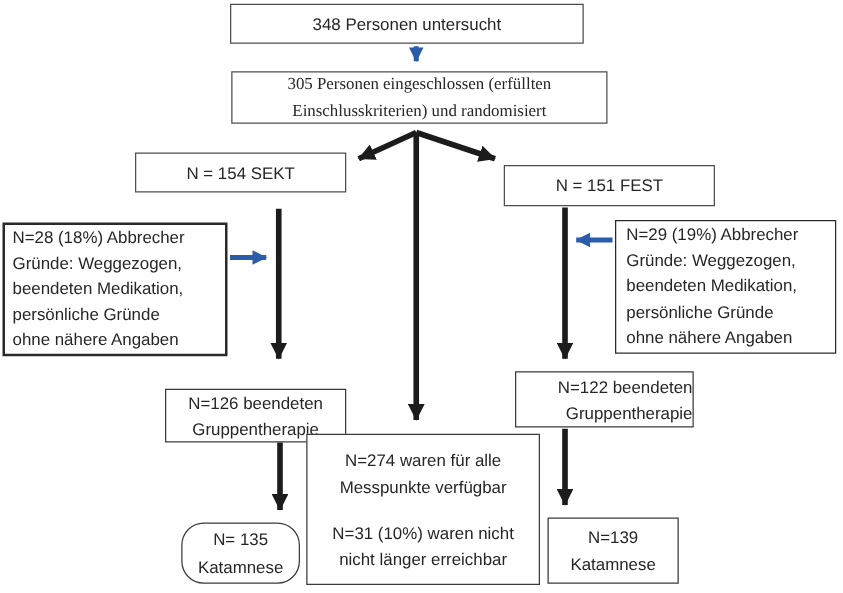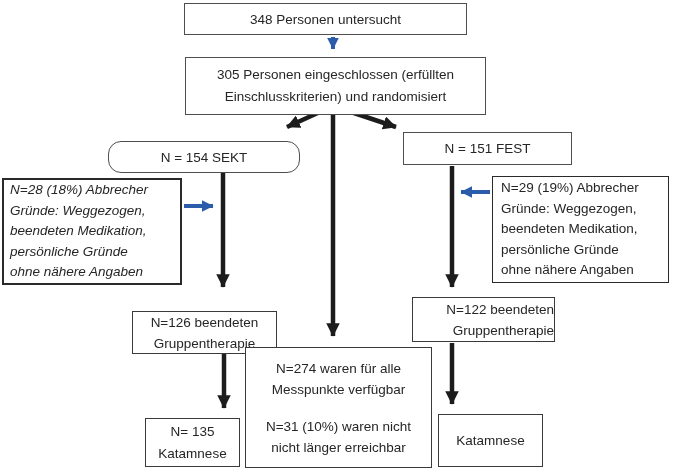--- a/index.html
+++ b/index.html
@@ -29,38 +29,38 @@
     border:1px solid var(--border-light);
     box-sizing:border-box;
     display:flex;flex-direction:column;justify-content:center;
     text-align:center;
     font-size:13.5px;
     line-height:21px;
     z-index:1;
   }
   .box span{display:block;}
   #box-examined{left:184px;top:3px;width:283px;height:32px;}
-  #box-included{left:185px;top:57px;width:301px;height:58px;line-height:22px;}
-  #box-sekt{left:108px;top:141px;width:192px;height:32px;border-color:var(--border-light);border-radius:13px;}
+  #box-included{left:185px;top:57px;width:301px;height:42px;line-height:22px;font-family:Liberation Serif, serif;}
+  #box-sekt{left:108px;top:122px;width:169px;height:32px;border-color:var(--border-light);}
   #box-fest{left:403px;top:132px;width:169px;height:33px;}
   #box-dropout-left{
     left:2px;top:178px;width:180px;height:107px;
     border:2px solid var(--border-dark);
-    text-align:left;padding:1px 2px 1px 6px;line-height:20.6px;font-style:italic;
+    text-align:left;padding:1px 2px 1px 6px;line-height:20.6px;
   }
   #box-dropout-right{
     left:492px;top:176px;width:177px;height:107px;
     border:1.5px solid var(--border-dark);
     text-align:left;padding:1px 2px 1px 8px;line-height:20.6px;
   }
   #box-completed-left{left:132px;top:297px;width:145px;height:43px;border-color:#3a3a3a;border-width:1.5px;margin-top:14px;}
   #box-completed-right{left:412px;top:297px;width:143px;height:45px;border-color:#3a3a3a;border-width:1.5px;align-items:flex-end;}
   #box-followup{left:245px;top:347px;width:187px;height:121px;border-color:#3a3a3a;border-width:1.5px;}
   #box-followup .para + .para{margin-top:16px;}
-  #box-katamnese-left{left:145px;top:418px;width:95px;height:49px;border-color:#3a3a3a;border-width:1.5px;line-height:22px;}
+  #box-katamnese-left{left:145px;top:418px;width:95px;height:49px;border-color:#3a3a3a;border-width:1.5px;line-height:22px;border-radius:18px;}
   #box-katamnese-right{left:438px;top:414px;width:105px;height:53px;border-color:#3a3a3a;border-width:1.5px;line-height:22px;}
 </style>
 </head>
 <body>
 
 <div id="canvas">
 
   <svg id="arrow-layer" width="674" height="474" viewBox="0 0 674 474" aria-hidden="true">
     <defs>
       <marker id="mk-black" viewBox="0 0 10 10" refX="9.5" refY="5" markerWidth="3" markerHeight="3" orient="auto" markerUnits="strokeWidth">
@@ -140,16 +140,17 @@
       <span>nicht länger erreichbar</span>
     </div>
   </div>
 
   <div class="box" id="box-katamnese-left">
     <span>N= 135</span>
     <span>Katamnese</span>
   </div>
 
   <div class="box" id="box-katamnese-right">
+    <span>N=139</span>
     <span>Katamnese</span>
   </div>
 
 </div>
 
 </body></html>

